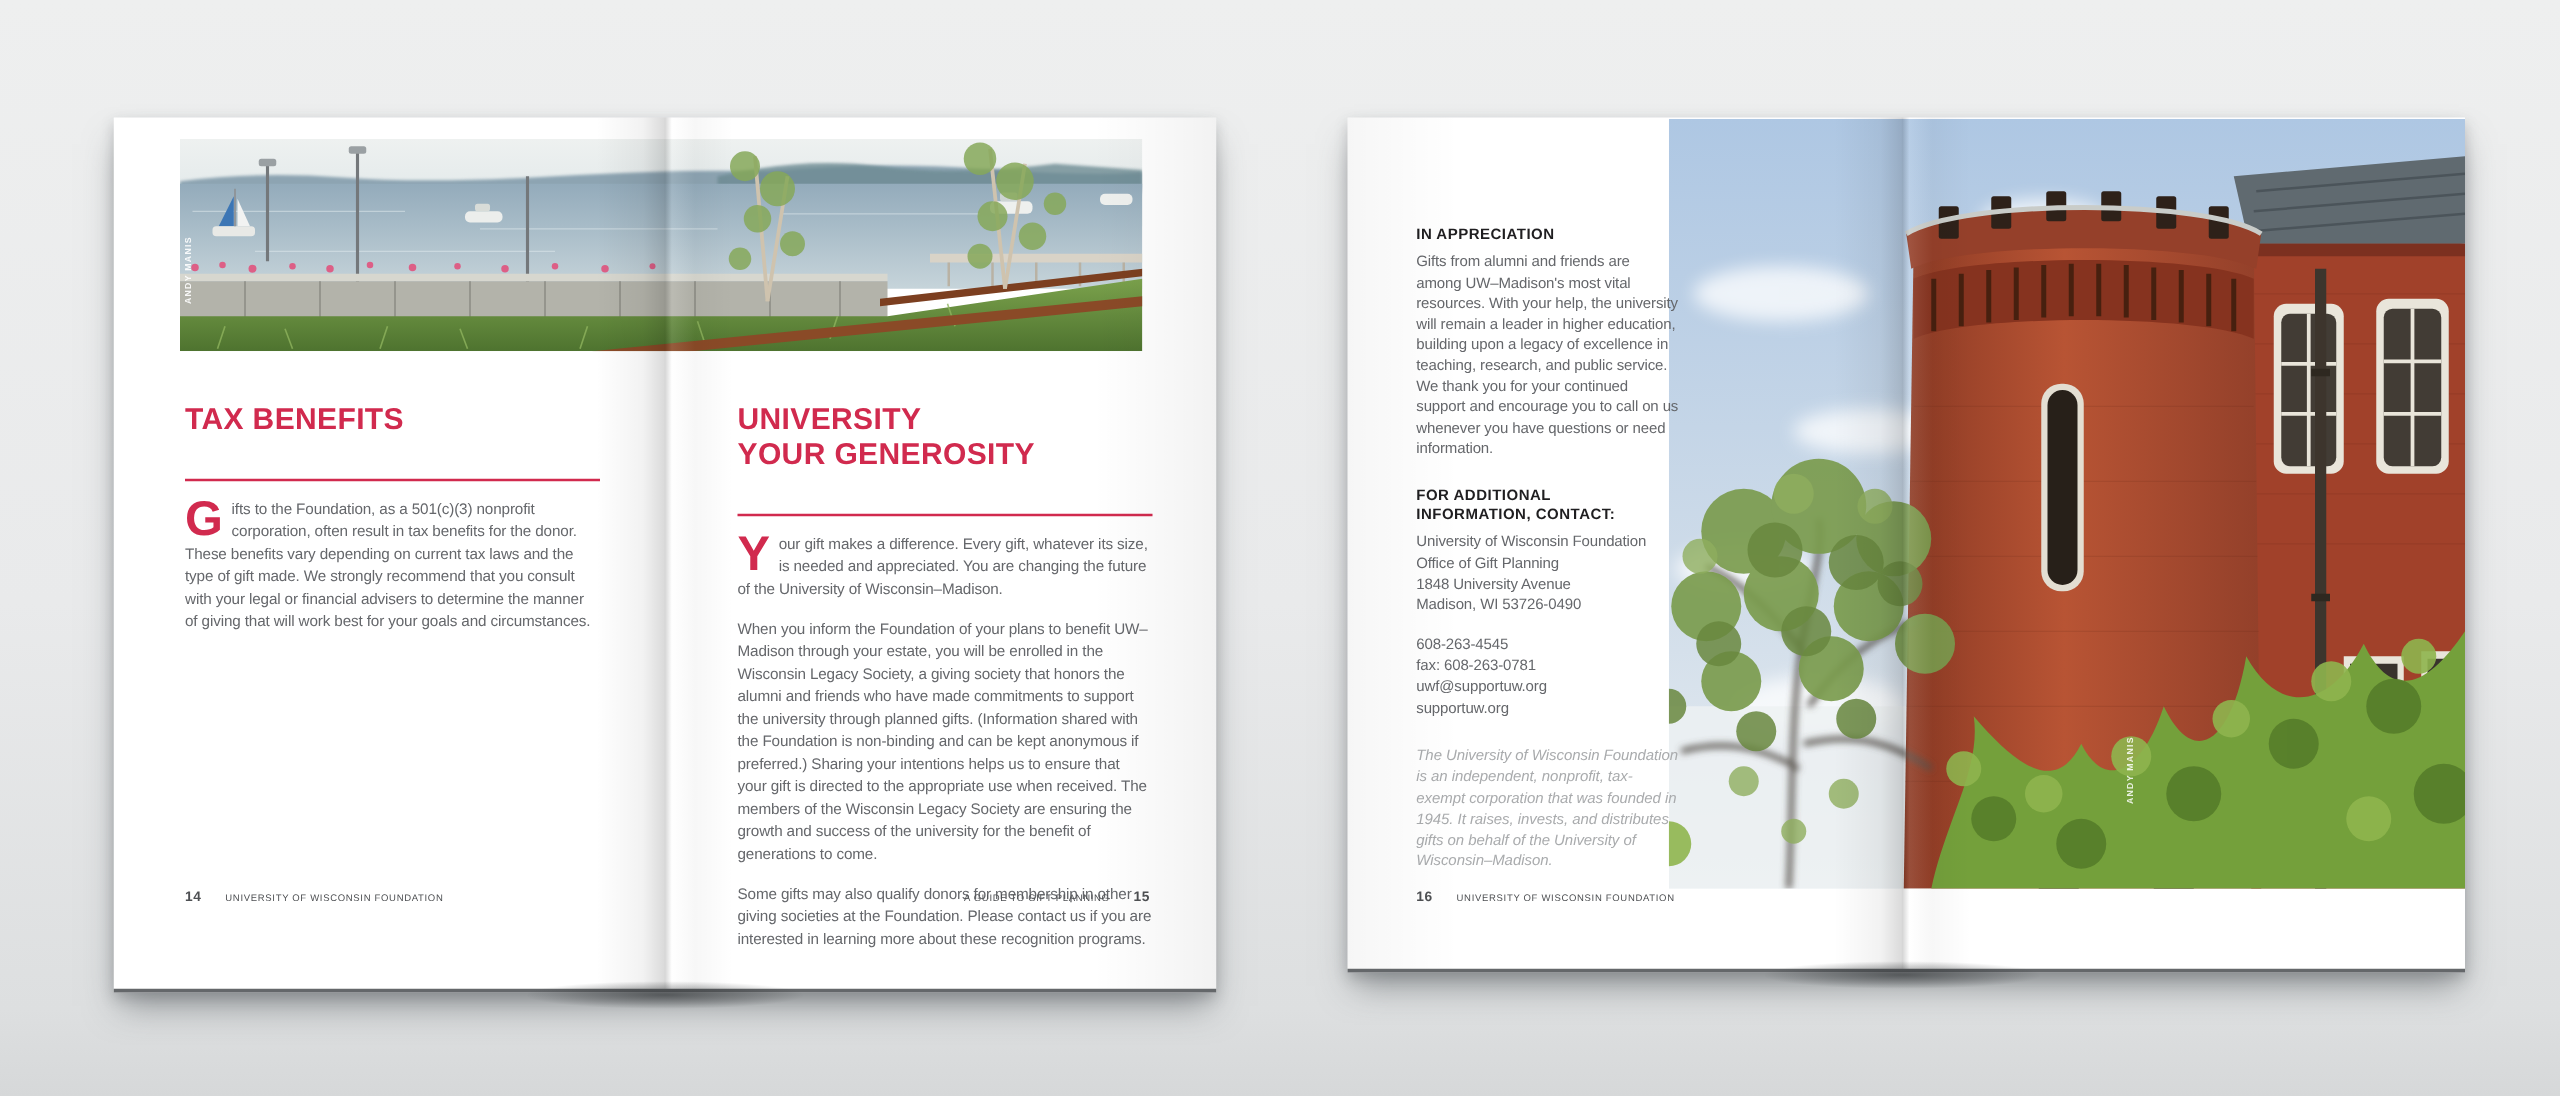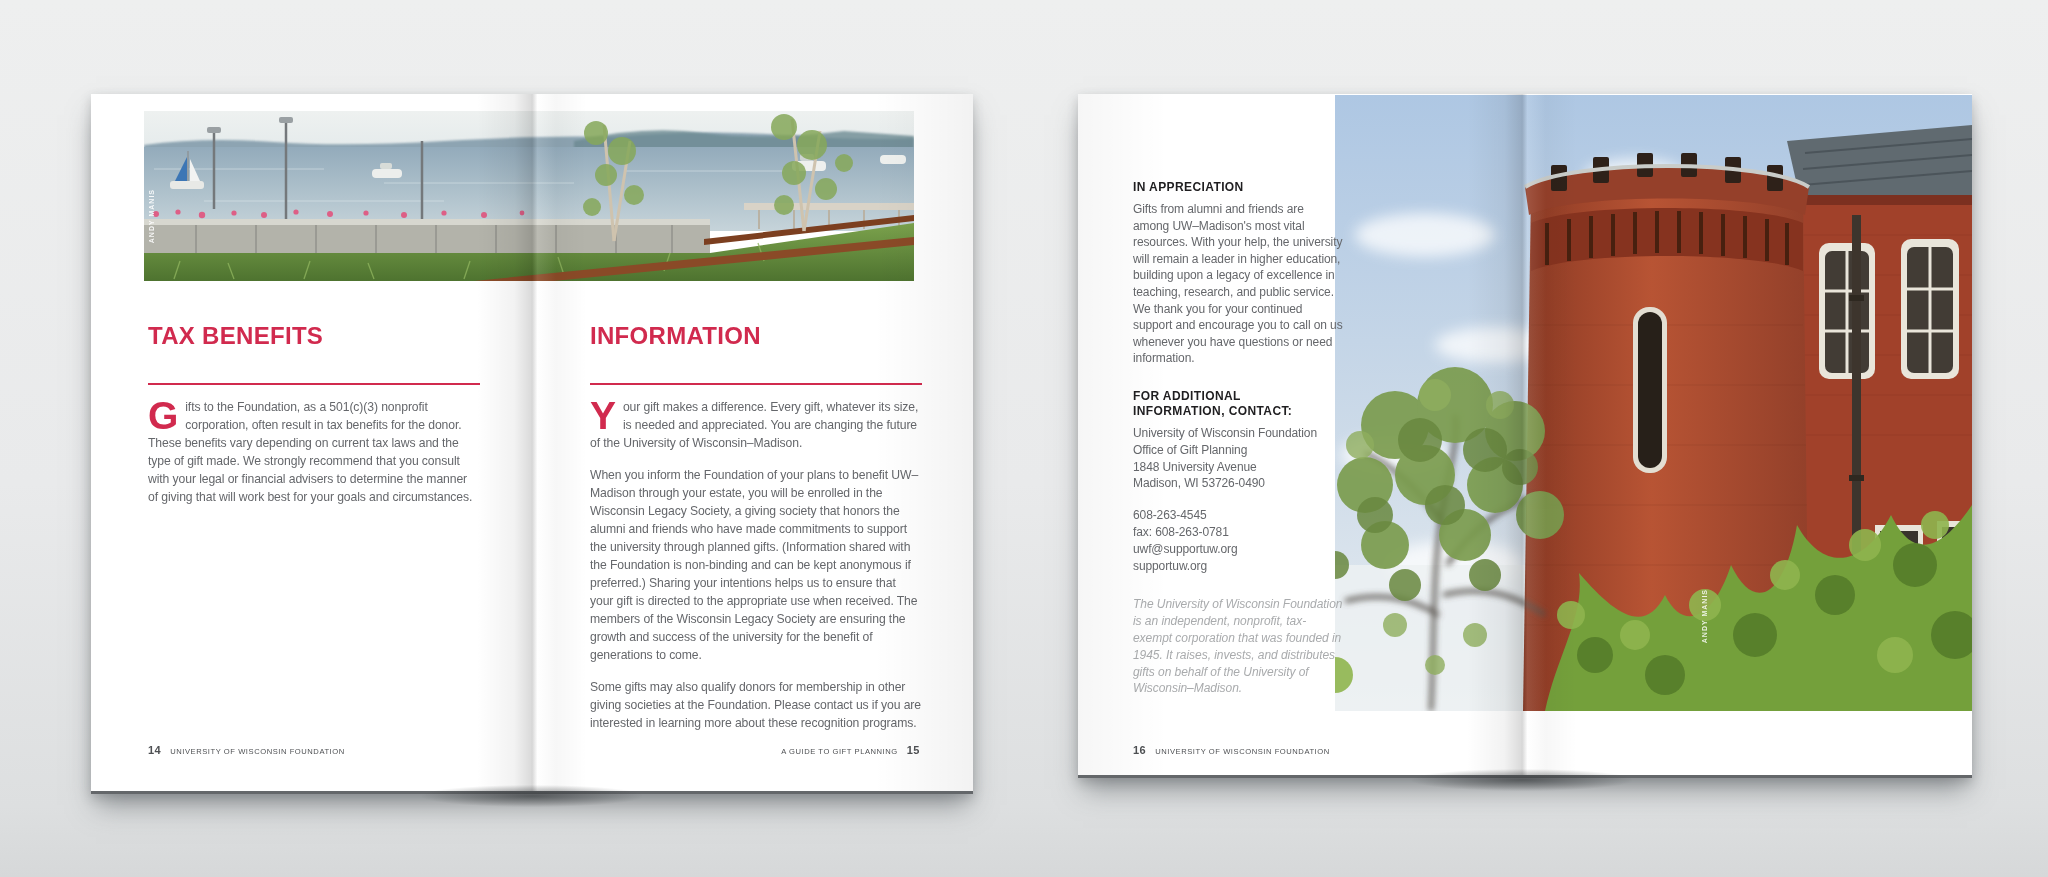--- a/index.html
+++ b/index.html
@@ -57,21 +57,21 @@
     color:var(--red);font-weight:700;font-size:24px;line-height:28px;letter-spacing:.3px;
   }
   .rule{height:2px;background:var(--red);margin:33px 0 13px 0;}
   .body-copy{color:var(--body-gray);font-size:12.2px;line-height:18px;letter-spacing:-.1px;}
   .body-copy p{margin-bottom:14px;}
   .dropcap{
     float:left;color:var(--red);font-weight:700;font-size:39px;line-height:30px;
     padding-top:3px;margin:0 7px 0 0;
   }
   .footer{
-    position:absolute;top:650px;z-index:2;display:flex;align-items:baseline;gap:9px;
+    position:absolute;top:618px;z-index:2;display:flex;align-items:baseline;gap:19px;
     color:var(--foot);
   }
   .footer .pgnum{font-size:11px;font-weight:700;letter-spacing:.5px;}
   .footer .pglabel{font-size:7.6px;letter-spacing:.55px;font-weight:500;}
   .footer-14{left:57px;}
   .footer-15{right:53px;}
   .footer-16{left:55px;}
   .rcol{position:absolute;left:55px;top:86px;width:210px;z-index:2;}
   .rcol .sect-head{
     color:var(--ink);font-weight:700;font-size:12px;line-height:15px;letter-spacing:.4px;margin-bottom:6px;
@@ -226,21 +226,22 @@
       <div>TAX BENEFITS</div>
     </div>
     <div class="rule"></div>
     <div class="body-copy">
       <p><span class="dropcap">G</span><span>ifts to the Foundation, as a 501(c)(3) nonprofit corporation, often result in tax benefits for the donor. These benefits vary depending on current tax laws and the type of gift made. We strongly recommend that you consult with your legal or financial advisers to determine the manner of giving that will work best for your goals and circumstances.</span></p>
     </div>
   </div>
 
   <div class="col col-rec">
     <div class="headline">
-      <div>INFORMATION</div>
+      <div>UNIVERSITY</div>
+      <div>YOUR GENEROSITY</div>
     </div>
     <div class="rule"></div>
     <div class="body-copy">
       <p><span class="dropcap">Y</span><span>our gift makes a difference. Every gift, whatever its size, is needed and appreciated. You are changing the future of the University of Wisconsin–Madison.</span></p>
       <p>When you inform the Foundation of your plans to benefit UW–Madison through your estate, you will be enrolled in the Wisconsin Legacy Society, a giving society that honors the alumni and friends who have made commitments to support the university through planned gifts. (Information shared with the Foundation is non-binding and can be kept anonymous if preferred.) Sharing your intentions helps us to ensure that your gift is directed to the appropriate use when received. The members of the Wisconsin Legacy Society are ensuring the growth and success of the university for the benefit of generations to come.</p>
       <p>Some gifts may also qualify donors for membership in other giving societies at the Foundation. Please contact us if you are interested in learning more about these recognition programs.</p>
     </div>
   </div>
 
   <div class="footer footer-14">

